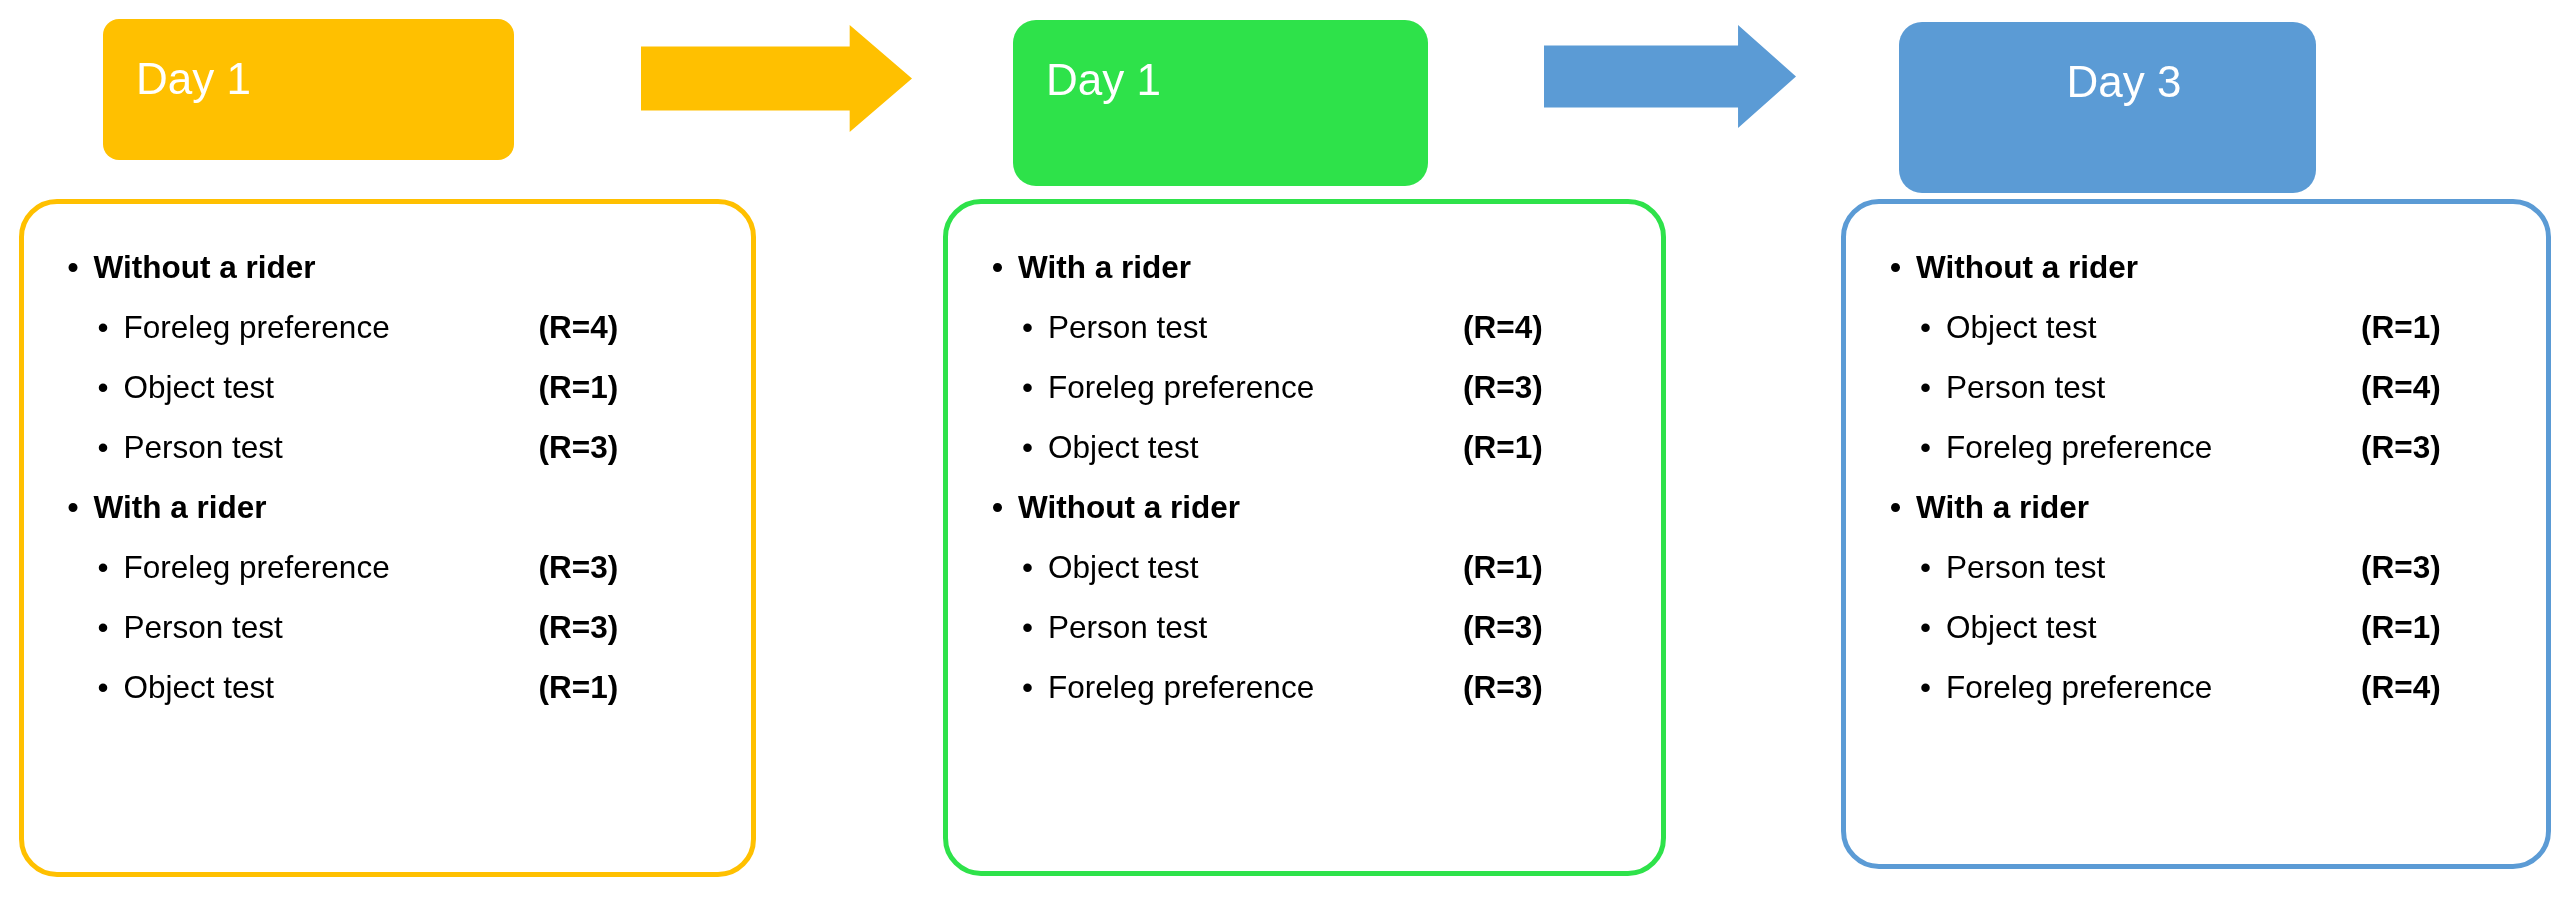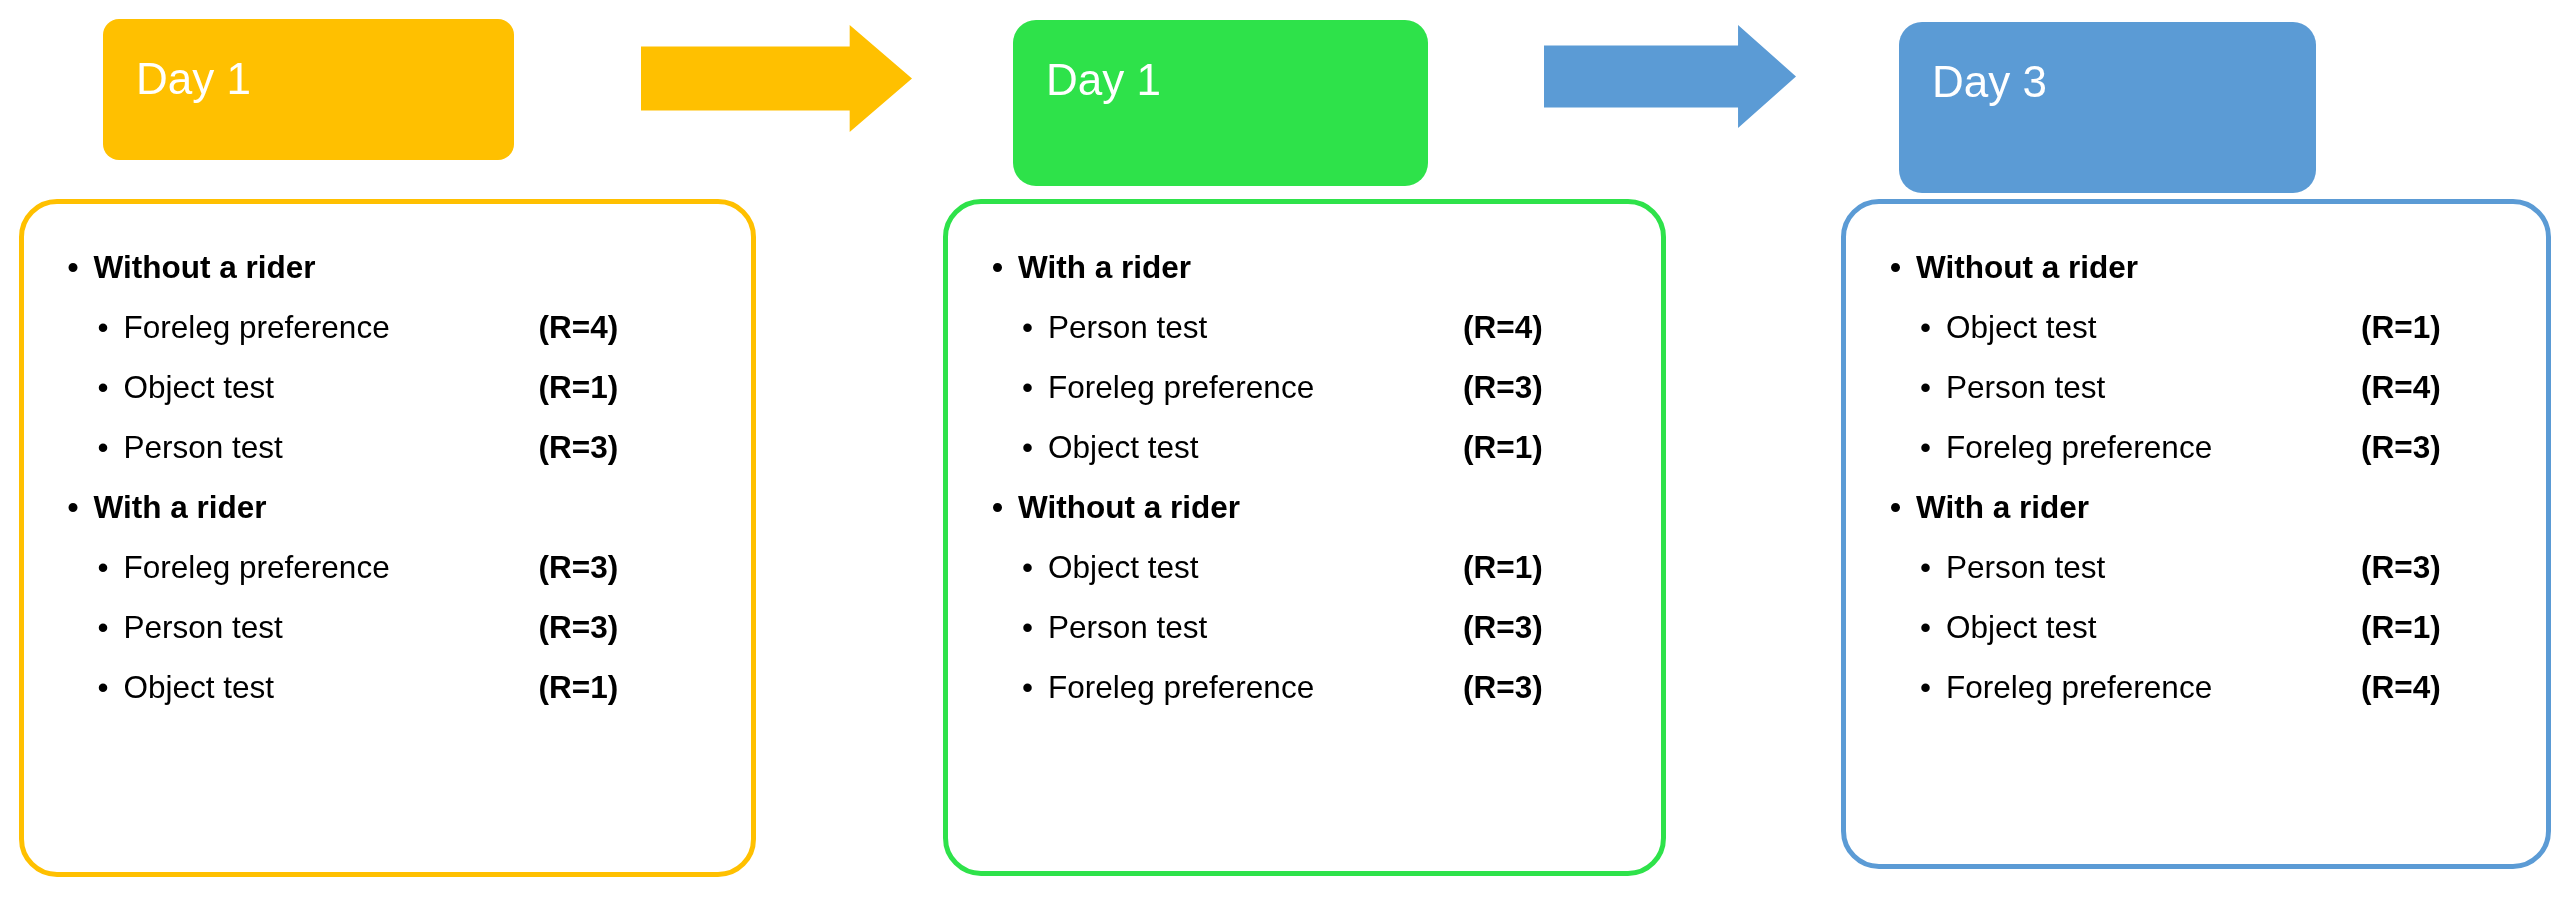--- a/index.html
+++ b/index.html
@@ -49,21 +49,21 @@
   </div>
 
   <div class="arrow" id="arrow1" style="background-color: rgb(255, 192, 0);"></div>
 
   <div class="day-header" id="hdr2" style="background-color: rgb(46, 226, 74);">
     <span>Day 1</span>
   </div>
 
   <div class="arrow" id="arrow2" style="background-color: rgb(91, 155, 213);"></div>
 
-  <div class="day-header" id="hdr3" style="background-color: rgb(91, 155, 213);">
+  <div class="day-header" id="hdr3" style="background-color: rgb(91, 155, 213); text-align: center;">
     <span>Day 3</span>
   </div>
 
   <div class="day-body" id="body1" style="border-color: rgb(255, 192, 0);">
     <div class="row lvl1">
       <span class="bullet">•</span>
       <span>Without a rider</span>
     </div>
     <div class="row lvl2">
       <span class="bullet">•</span>

